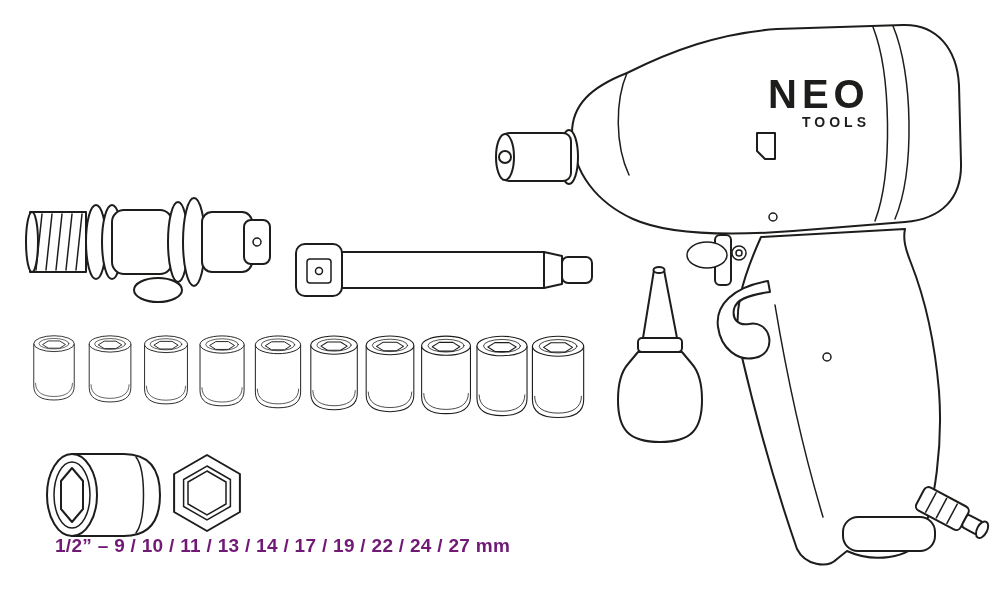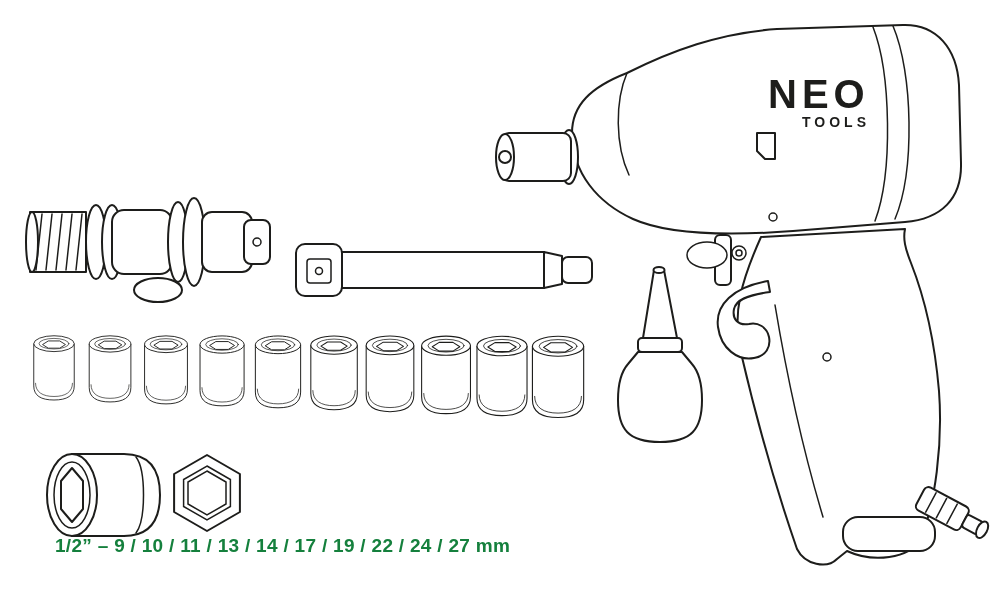--- a/index.html
+++ b/index.html
@@ -7,21 +7,21 @@
     position:relative;width:1000px;height:596px;background:#ffffff;
     overflow:hidden;font-family:"Liberation Sans",sans-serif;color:#1d1d1b;
   }
   .abs{position:absolute;}
   svg{display:block;overflow:visible;}
   .lnw{stroke:#1d1d1b;stroke-width:2;fill:#ffffff;stroke-linejoin:round;}
   .lnt{stroke:#1d1d1b;stroke-width:1.5;fill:none;stroke-linecap:round;}
   .lntw{stroke:#1d1d1b;stroke-width:1.5;fill:#ffffff;stroke-linejoin:round;}
   #caption{
     position:absolute;left:55px;top:535px;
-    font-size:19px;font-weight:bold;letter-spacing:0.3px;color:#15803d;
+    font-size:19px;font-weight:bold;letter-spacing:0.3px;color:#701a75;
     white-space:nowrap;
   }
   .logo-neo{font-family:"Liberation Sans",sans-serif;font-weight:bold;}
 </style>
 </head>
 <body>
 
 <div id="stage">
 
   <svg class="abs" style="left:475px;top:5px;" width="525" height="585" viewBox="0 0 525 585">

